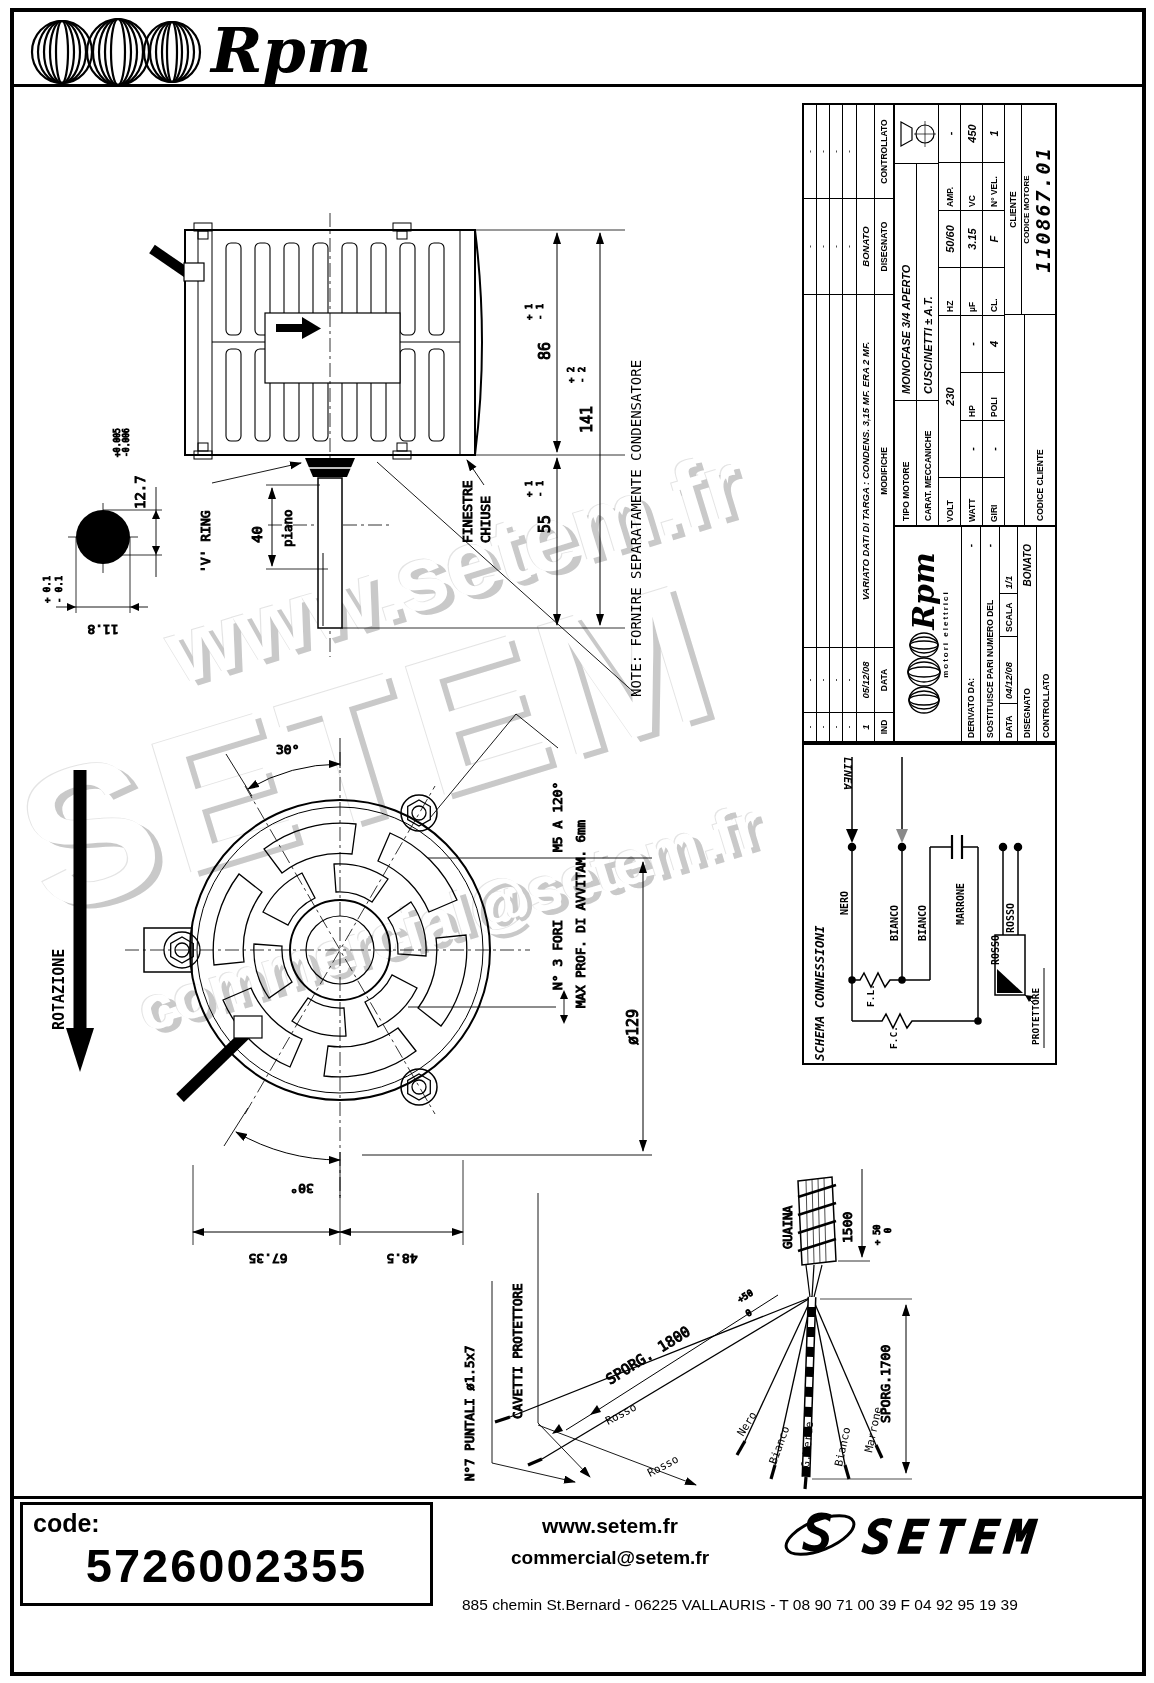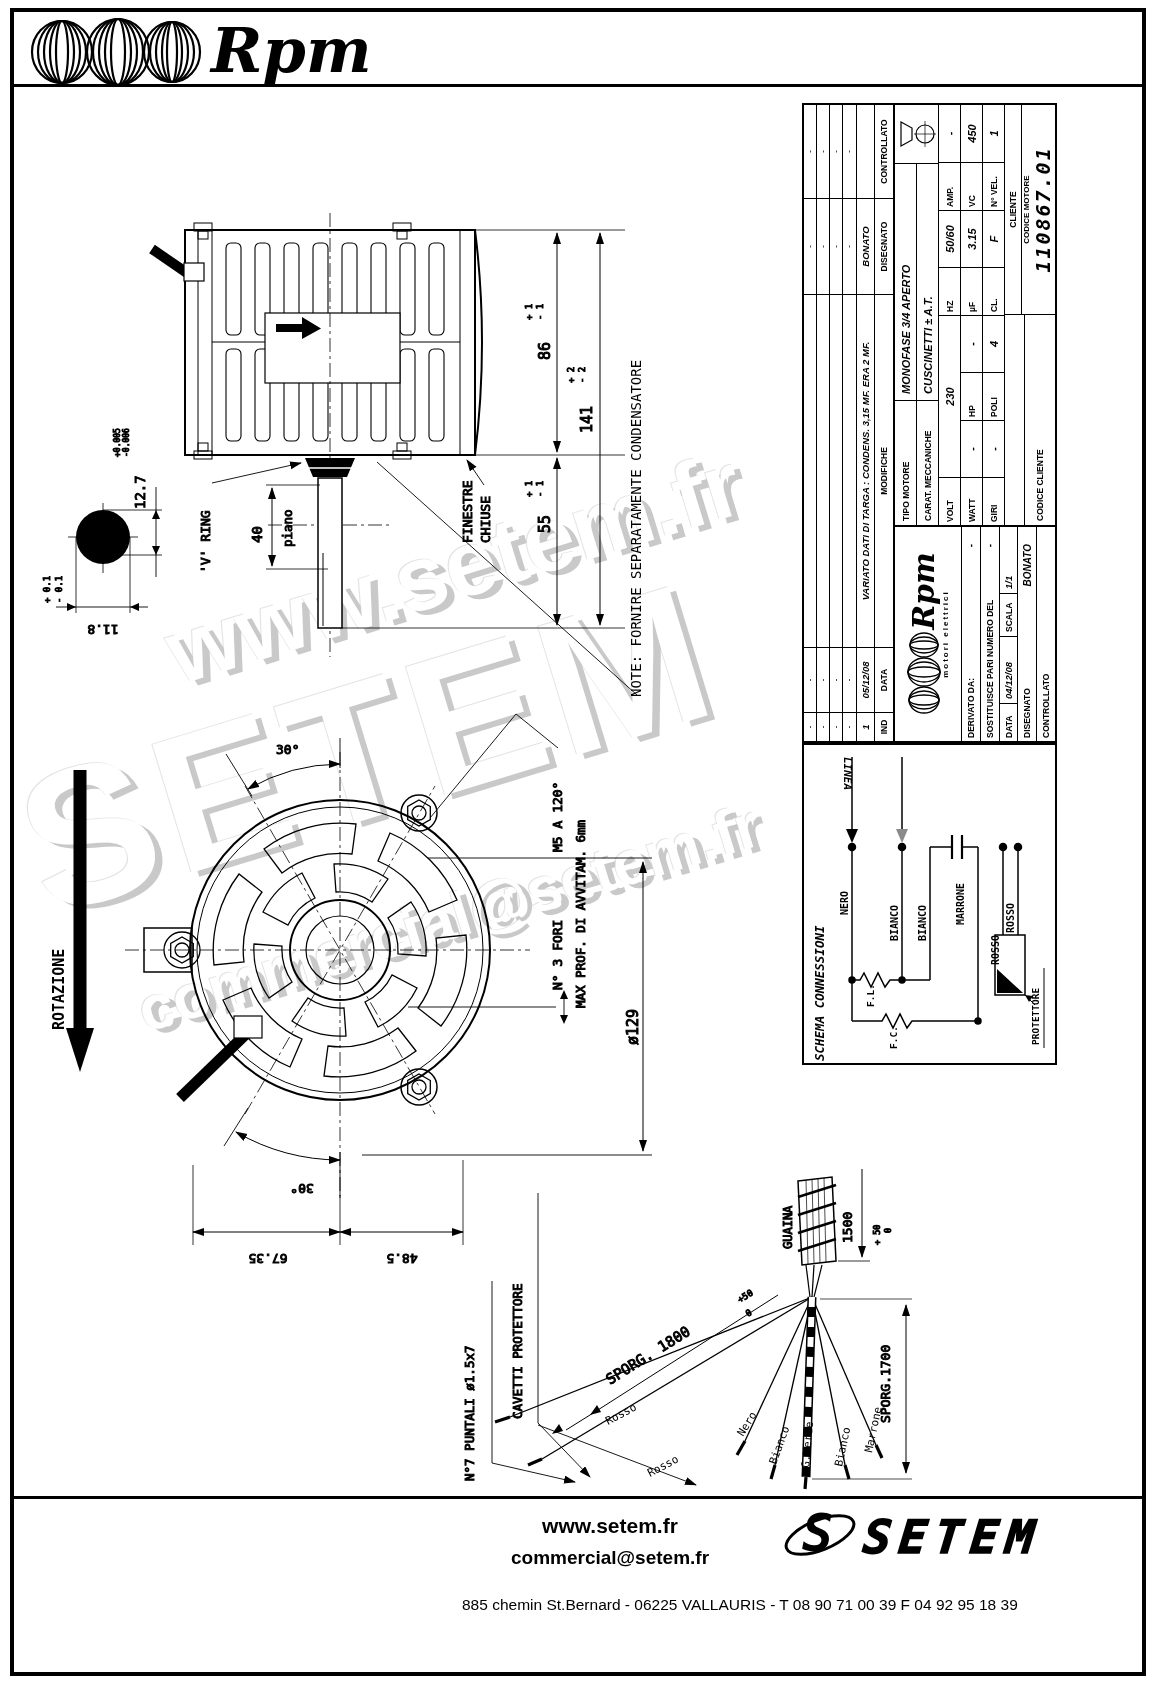--- a/index.html
+++ b/index.html
@@ -597,25 +597,29 @@
       <text transform="rotate(-90,124,198)" x="124" y="198" font-size="10">BIANCO</text>
       <text transform="rotate(-90,162,182)" x="162" y="182" font-size="10">MARRONE</text>
       <text transform="rotate(-90,197,222)" x="197" y="222" font-size="10">ROSSO</text>
       <text transform="rotate(-90,212,190)" x="212" y="190" font-size="10">ROSSO</text>
       <text transform="rotate(-90,72,264)" x="72" y="264" font-size="9.5">F.L.</text>
       <text transform="rotate(-90,95,306)" x="95" y="306" font-size="9.5">F.C.</text>
       <text transform="rotate(-90,237,302)" x="237" y="302" font-size="9.5">PROTETTORE</text>
     </g>
   </svg>
 
+  <div class="codebox">
+    <div class="clab">code:</div>
+    <div class="cval">5726002355</div>
+  </div>
   <div class="sitelines">
     <div class="site">www.setem.fr</div>
     <div class="mail">commercial@setem.fr</div>
   </div>
-  <div class="addr">885 chemin St.Bernard  -  06225 VALLAURIS  -  T 08 90 71 00 39   F 04 92 95 18 39</div>
+  <div class="addr">885 chemin St.Bernard  -  06225 VALLAURIS  -  T 08 90 71 00 39   F 04 92 95 19 39</div>
   <div class="setemlogo">
     <svg width="340" height="80" style="position:static;">
       <g>
         <ellipse cx="40" cy="40" rx="36" ry="15" fill="none" stroke="#000" stroke-width="3" transform="rotate(-22,40,40)"></ellipse>
         <text x="22" y="56" font-size="52" font-style="italic" font-weight="bold" font-family="DejaVu Serif,serif" fill="#000">S</text>
       </g>
       <text x="88" y="58" font-size="46" font-style="italic" font-weight="bold" font-family="Liberation Sans,sans-serif" fill="#fff" stroke="#000" stroke-width="1.6" letter-spacing="8" transform="skewX(-6)">SETEM</text>
     </svg>
   </div>
 

